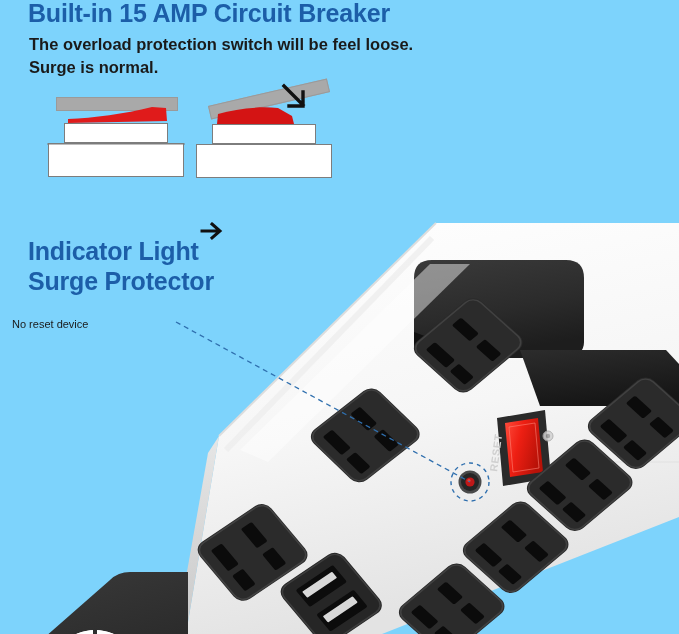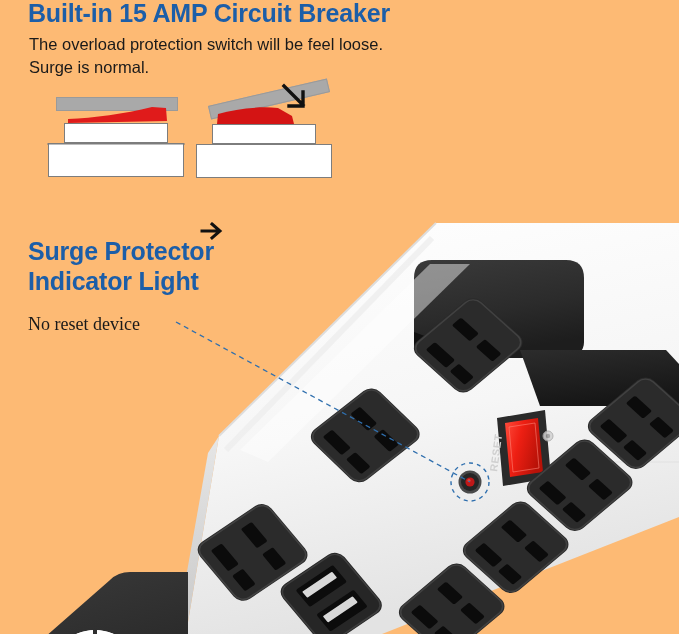--- a/index.html
+++ b/index.html
@@ -1,26 +1,26 @@
 <!DOCTYPE html>
 <html><head>
 <meta charset="utf-8">
 <style>
   html,body{margin:0;padding:0;background:#ffffff;}
   body{width:679px;height:634px;overflow:hidden;position:relative;
        font-family:"Liberation Sans","DejaVu Sans",sans-serif;}
-  #stage{position:absolute;inset:0;width:679px;height:634px;background:#fdba74;}
+  #stage{position:absolute;inset:0;width:679px;height:634px;background:#7dd3fc;}
 
   
   .heading{position:absolute;color:#1c5ea8;font-weight:bold;letter-spacing:-.2px;}
   #title-breaker{left:28px;top:-2px;font-size:25px;line-height:30px;white-space:nowrap;}
   #title-surge{left:28px;top:236px;font-size:25px;line-height:30px;}
   .body-text{position:absolute;color:#1a1a1a;font-size:16.5px;line-height:23px;}
-  #breaker-desc{left:29px;top:33px;width:420px;}
-  #surge-sub{left:28px;top:313px;font-size:18px;font-family:Liberation Serif, serif;}
+  #breaker-desc{left:29px;top:33px;width:420px;font-weight:bold;}
+  #surge-sub{left:12px;top:313px;font-size:11px;}
 
   
   #diagram{position:absolute;left:30px;top:80px;width:300px;height:110px;}
   .sw{position:absolute;}
   .sw-bar{background:#a9a9a9;border:1px solid #9a9a9a;}
   .sw-body-top{background:#fff;border:1px solid #7d7d7d;box-sizing:border-box;}
   .sw-body-bot{background:#fff;border:1px solid #7d7d7d;box-sizing:border-box;}
 
   #arrow-mid{position:absolute;left:170px;top:138px;width:26px;height:26px;}
 
@@ -78,22 +78,22 @@
       <svg class="sw" style="left:184px;top:26px;width:104px;height:20px;" viewBox="0 0 104 20">
         <path d="M3 18 L4 8 C22 3 44 0 64 2 L78 10 L80 18 Z" fill="#d41414"></path>
       </svg>
 
       <div class="sw sw-body-top" style="left:182px;top:44px;width:104px;height:20px;"></div>
       <div class="sw sw-body-bot" style="left:166px;top:64px;width:136px;height:34px;"></div>
     </div>
   </div>
 
   <div id="title-surge" class="heading">
+    <div>Indicator Light</div>
     <div>Surge Protector</div>
-    <div>Indicator Light</div>
   </div>
   <div id="surge-sub" class="body-text">No reset device</div>
 
   <div id="strip">
 
     <svg width="679" height="514" viewBox="0 0 679 514" style="position:absolute;left:0;top:0;">
       <defs>
         <linearGradient id="gTop" x1="0" y1="0" x2="0.25" y2="1">
           <stop offset="0%" stop-color="#ffffff"></stop>
           <stop offset="55%" stop-color="#f6f6f6"></stop>

